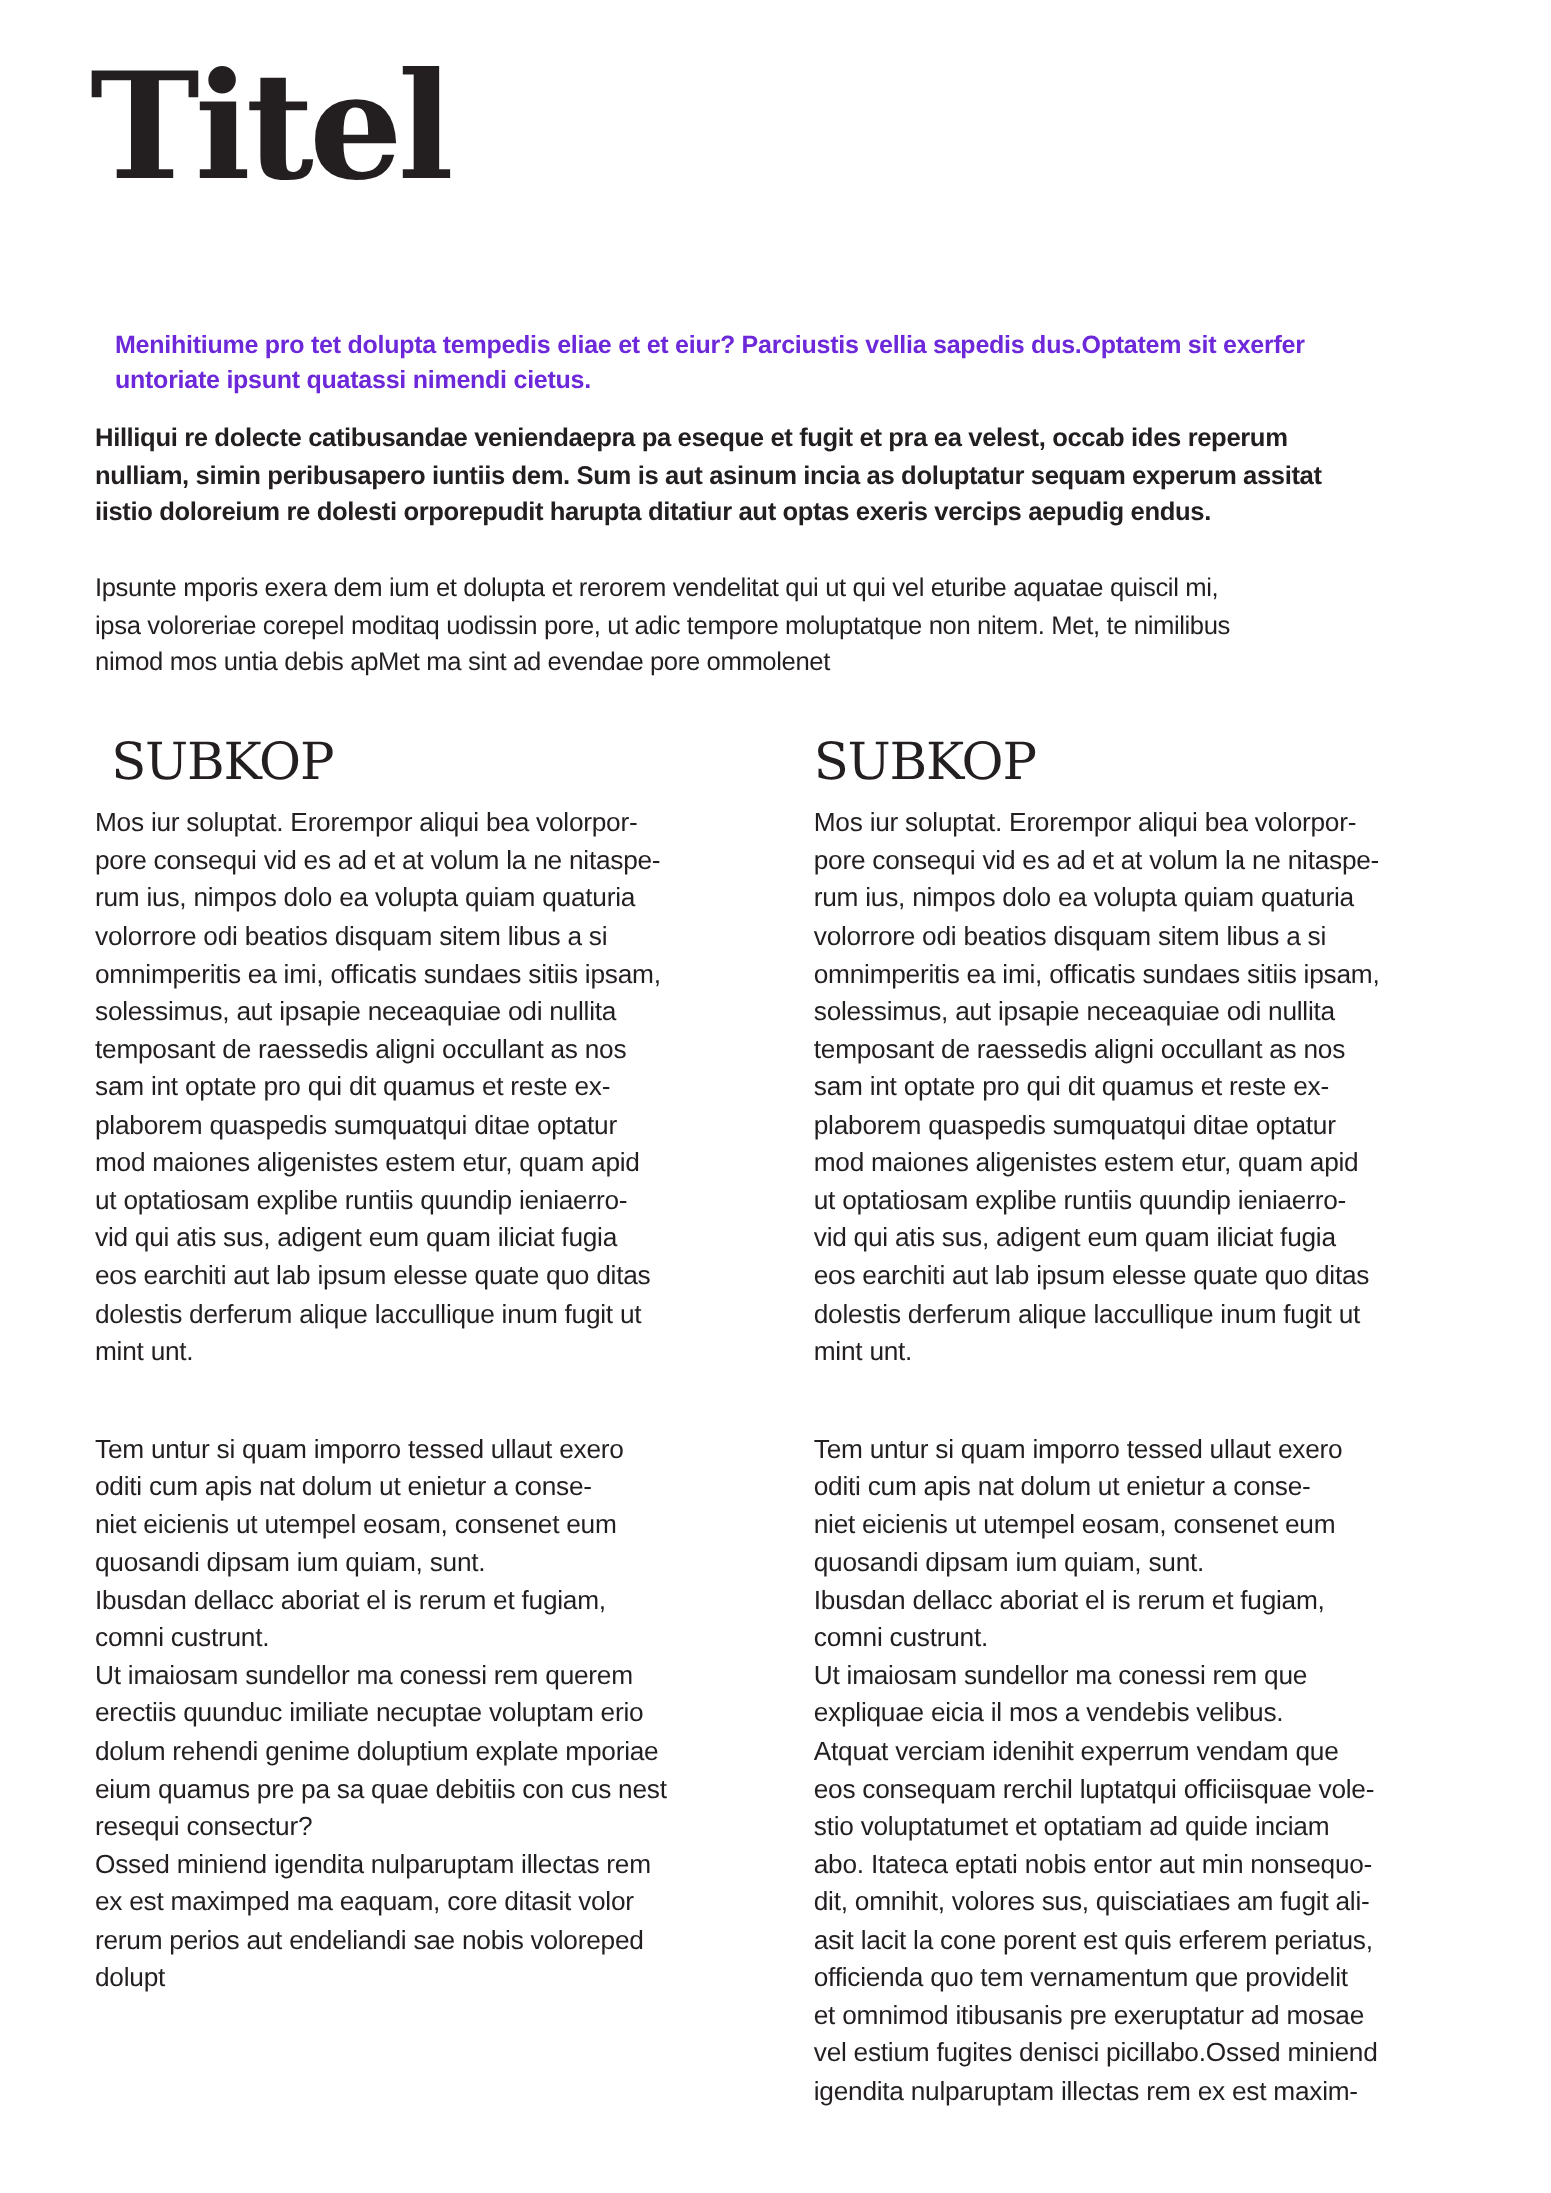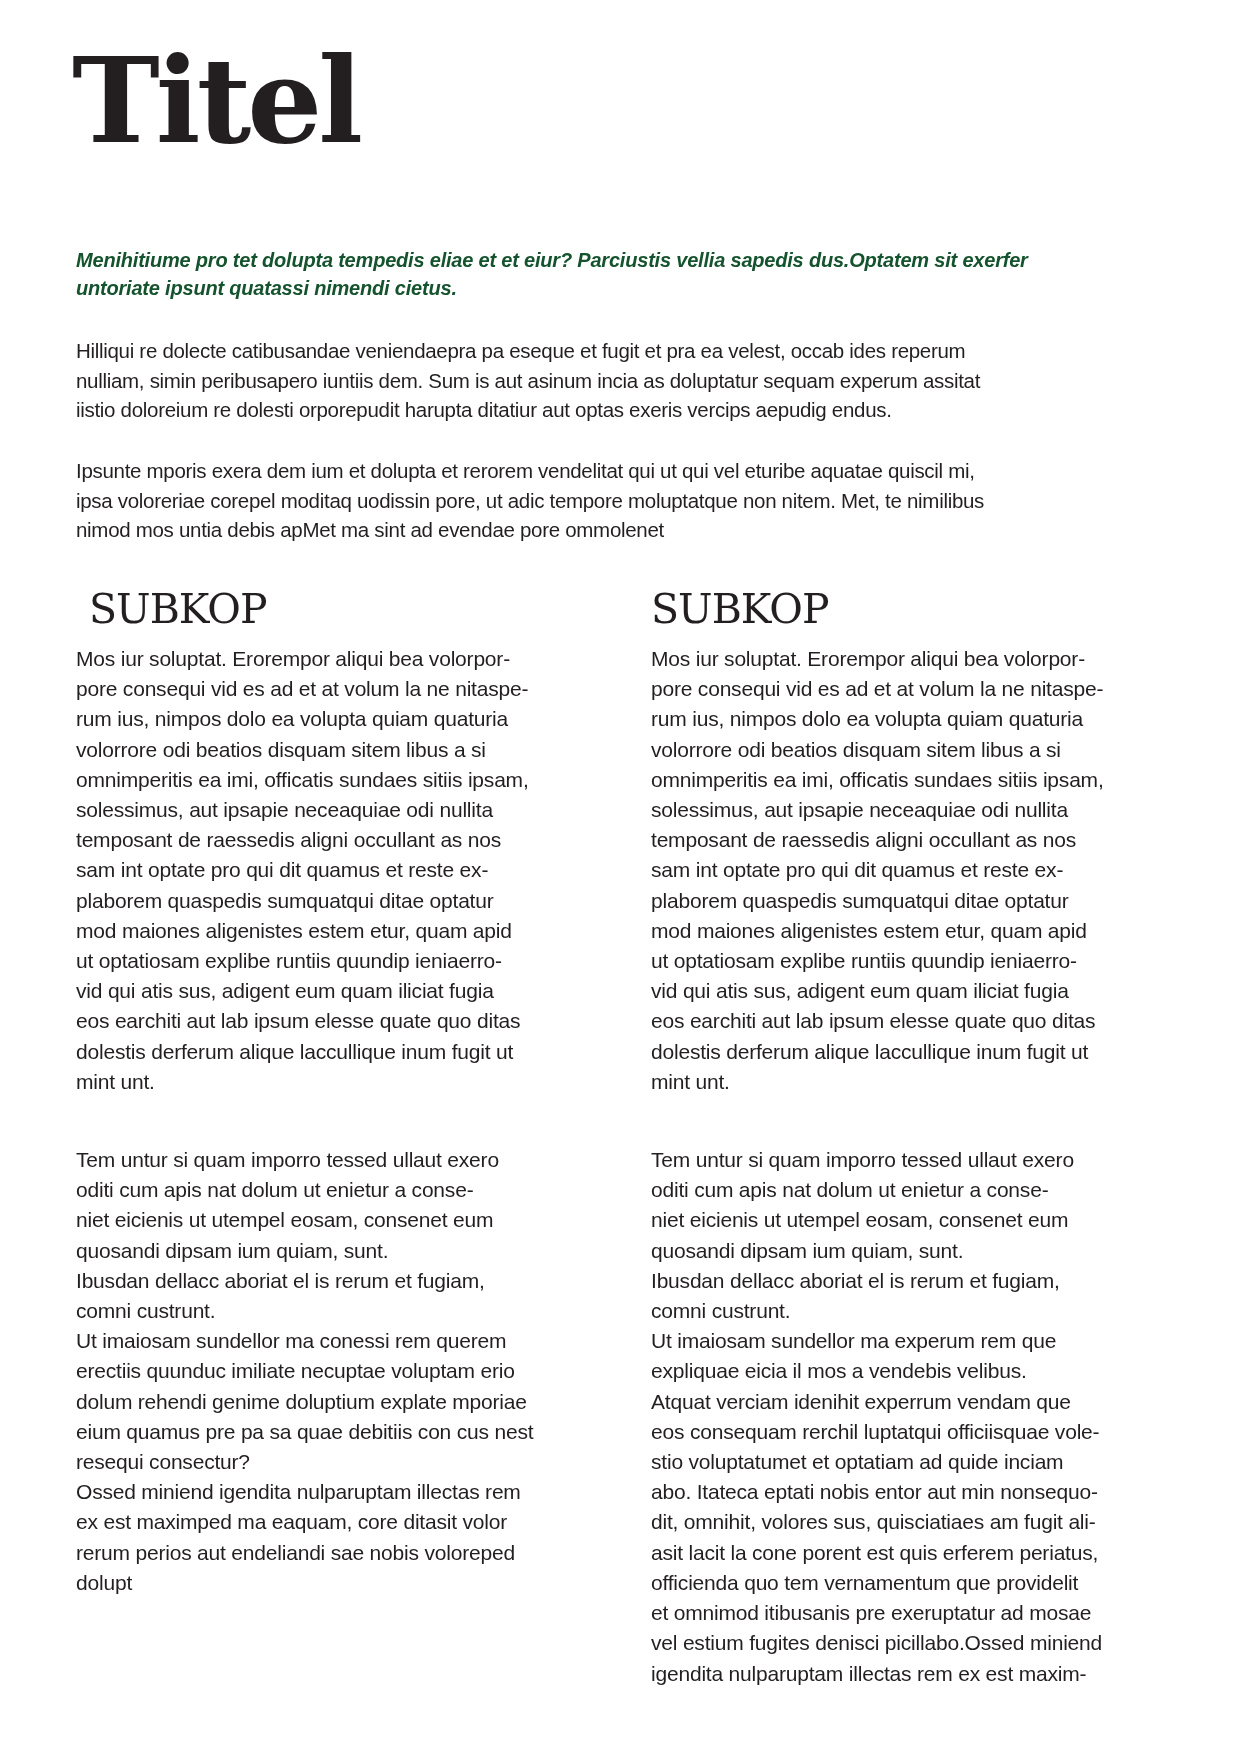--- a/index.html
+++ b/index.html
@@ -24,41 +24,40 @@
       font-size: 118px;
       line-height: 140px;
       letter-spacing: -4px;
       color: #231f20;
     }
     .lead {
       position: absolute;
       left: 76px;
       top: 246px;
       width: 1110px;
-      margin: 0;
+      margin: 16px;
       font-family: "Liberation Sans", sans-serif;
       font-weight: bold;
       font-size: 20px;
       line-height: 28px;
       letter-spacing: -0.2px;
-      color: #14532d;
-      font-style: italic;
+      color: #6d28d9;
     }
     .intro {
       position: absolute;
       left: 76px;
       width: 1110px;
       margin: 0;
       font-family: "Liberation Sans", sans-serif;
       font-size: 20.5px;
       line-height: 29.5px;
       letter-spacing: -0.3px;
       color: #231f20;
     }
-    .intro-1 { top: 336px; }
+    .intro-1 { top: 336px; font-weight: bold; }
     .intro-2 { top: 456px; }
     .line { display: block; white-space: nowrap; }
     .column {
       position: absolute;
       top: 580px;
       width: 540px;
     }
     .col-left { left: 76px; }
     .col-right { left: 651px; }
     .subhead {
@@ -160,21 +159,21 @@
       <span class="line">dolestis derferum alique laccullique inum fugit ut</span>
       <span class="line">mint unt.</span>
     </p>
   <p class="col-para">
       <span class="line">Tem untur si quam imporro tessed ullaut exero</span>
       <span class="line">oditi cum apis nat dolum ut enietur a conse-</span>
       <span class="line">niet eicienis ut utempel eosam, consenet eum</span>
       <span class="line">quosandi dipsam ium quiam, sunt.</span>
       <span class="line">Ibusdan dellacc aboriat el is rerum et fugiam,</span>
       <span class="line">comni custrunt.</span>
-      <span class="line">Ut imaiosam sundellor ma experum rem que</span>
+      <span class="line">Ut imaiosam sundellor ma conessi rem que</span>
       <span class="line">expliquae eicia il mos a vendebis velibus.</span>
       <span class="line">Atquat verciam idenihit experrum vendam que</span>
       <span class="line">eos consequam rerchil luptatqui officiisquae vole-</span>
       <span class="line">stio voluptatumet et optatiam ad quide inciam</span>
       <span class="line">abo. Itateca eptati nobis entor aut min nonsequo-</span>
       <span class="line">dit, omnihit, volores sus, quisciatiaes am fugit ali-</span>
       <span class="line">asit lacit la cone porent est quis erferem periatus,</span>
       <span class="line">officienda quo tem vernamentum que providelit</span>
       <span class="line">et omnimod itibusanis pre exeruptatur ad mosae</span>
       <span class="line">vel estium fugites denisci picillabo.Ossed miniend</span>

